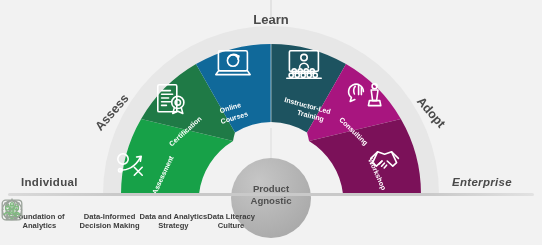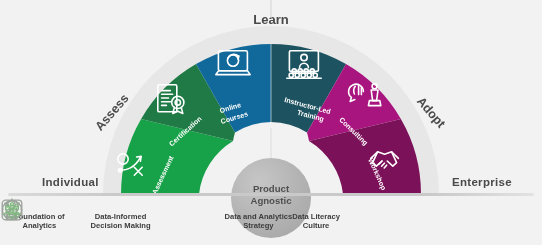--- a/index.html
+++ b/index.html
@@ -14,44 +14,44 @@
   #stage svg{position:absolute;left:0;top:0;}
 
   .side-label{
     position:absolute;
     font-size:11.5px;
     font-weight:700;
     color:#4a4a4a;
     letter-spacing:.3px;
     white-space:nowrap;
   }
-  #individual-label{left:42px;top:176px;}
-  #enterprise-label{left:452px;top:176px;}
+  #individual-label{left:21px;top:176px;}
+  #enterprise-label{left:452px;top:176px;font-style:italic;}
 
   .baseline{
     position:absolute;left:8px;top:193px;width:526px;height:3px;
     background:linear-gradient(to right,#dadada,#c9c9c9 20%,#c9c9c9 80%,#e2e2e2);
     border-radius:2px;
   }
 
   .footer-row{
     position:absolute;left:0;top:198px;width:542px;height:46px;
     display:flex;align-items:center;
   }
   .foot-item{
     display:flex;align-items:center;gap:5px;
   }
   .foot-item .ficon{width:24px;height:24px;flex:0 0 24px;}
   .foot-item .ftext{
     font-size:7.6px;font-weight:700;color:#3d3d3d;line-height:1.25;
     text-align:center;white-space:pre-line;
   }
   #foot-1{margin-left:14px;}
-  #foot-2{margin-left:26px;align-items:center;}
-  #foot-3{margin-left:74px;justify-content:flex-end;}
+  #foot-2{margin-left:15px;align-items:center;}
+  #foot-3{justify-content:flex-end;}
   #foot-4{}
 
   .arc-cap{fill:#4a4a4a;font-weight:700;}
   .seg-lab{fill:#ffffff;font-weight:700;}
   .center-txt{
     fill:#4f4f4f;font-weight:700;font-size:9.6px;
     font-family:"Liberation Sans", sans-serif;
   }
 </style>
 </head>

